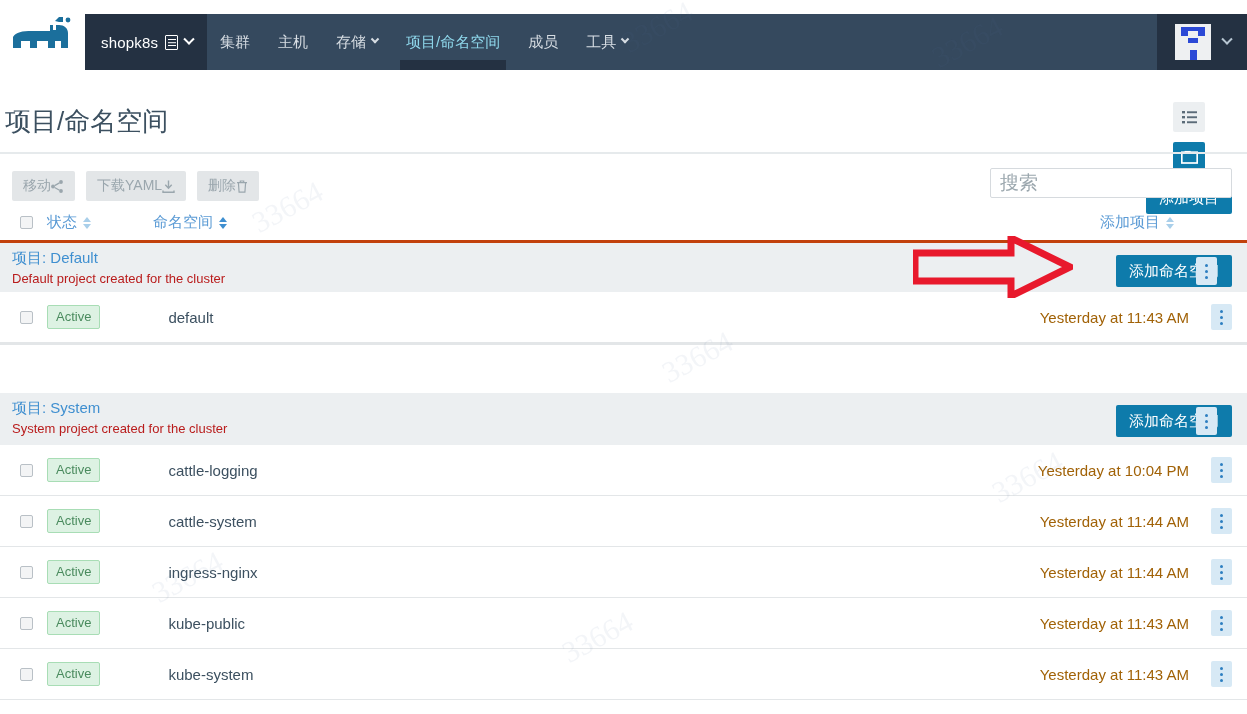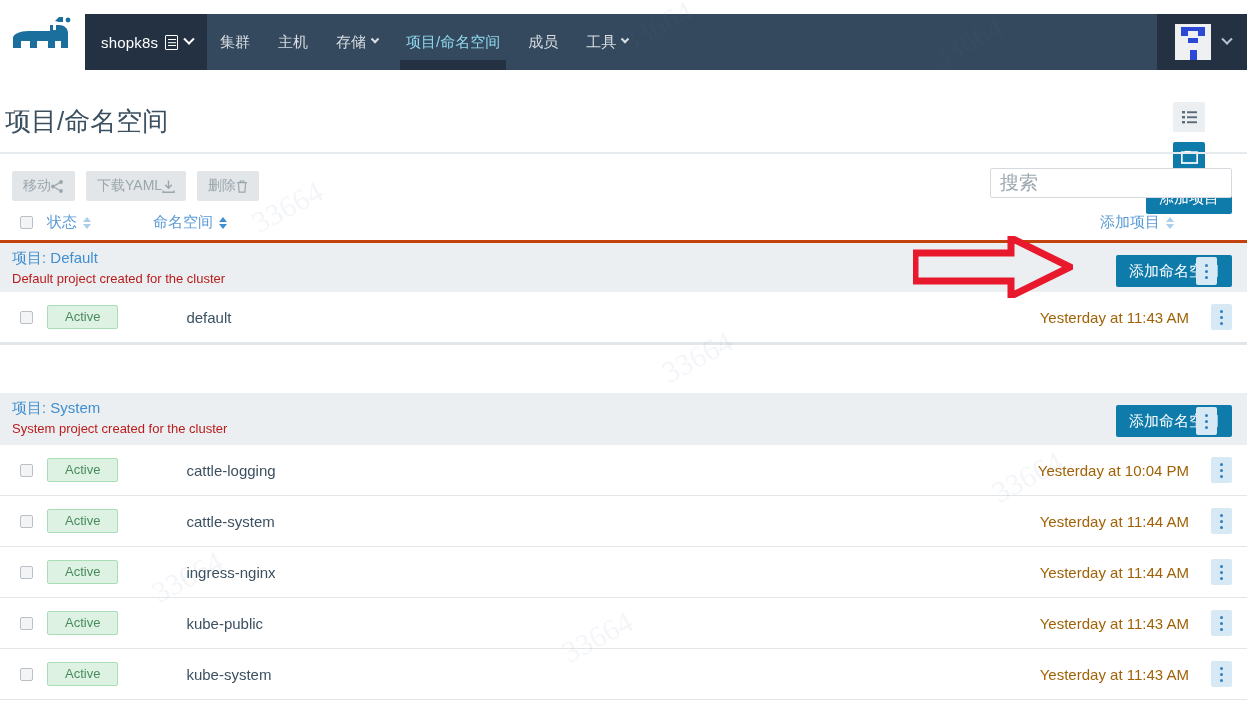--- a/index.html
+++ b/index.html
@@ -174,21 +174,21 @@
     position: absolute; right: 15px; top: 12px;
     display: flex; align-items: center; gap: 10px;
   }
 
   .row {
     height: 51px; display: flex; align-items: center;
     border-bottom: 1px solid #e3e6e8; position: relative;
   }
   .badge {
     border: 1px solid #a8ddb5; background: #ddf2e3; color: #4a8b5e;
-    font-size: 13px; padding: 2px 17px; border-radius: 2px;
+    font-size: 13px; padding: 2px 8px; border-radius: 2px;
     line-height: 1.35;
   }
   .ns-name { font-size: 15px; color: #3c5060; }
   .ts {
     position: absolute; right: 58px;
     font-size: 15px; color: #a16207; white-space: nowrap;
   }
   .kebab {
     position: absolute; right: 15px;
     width: 21px; height: 26px; background: #d7e9f5; border-radius: 2px;

